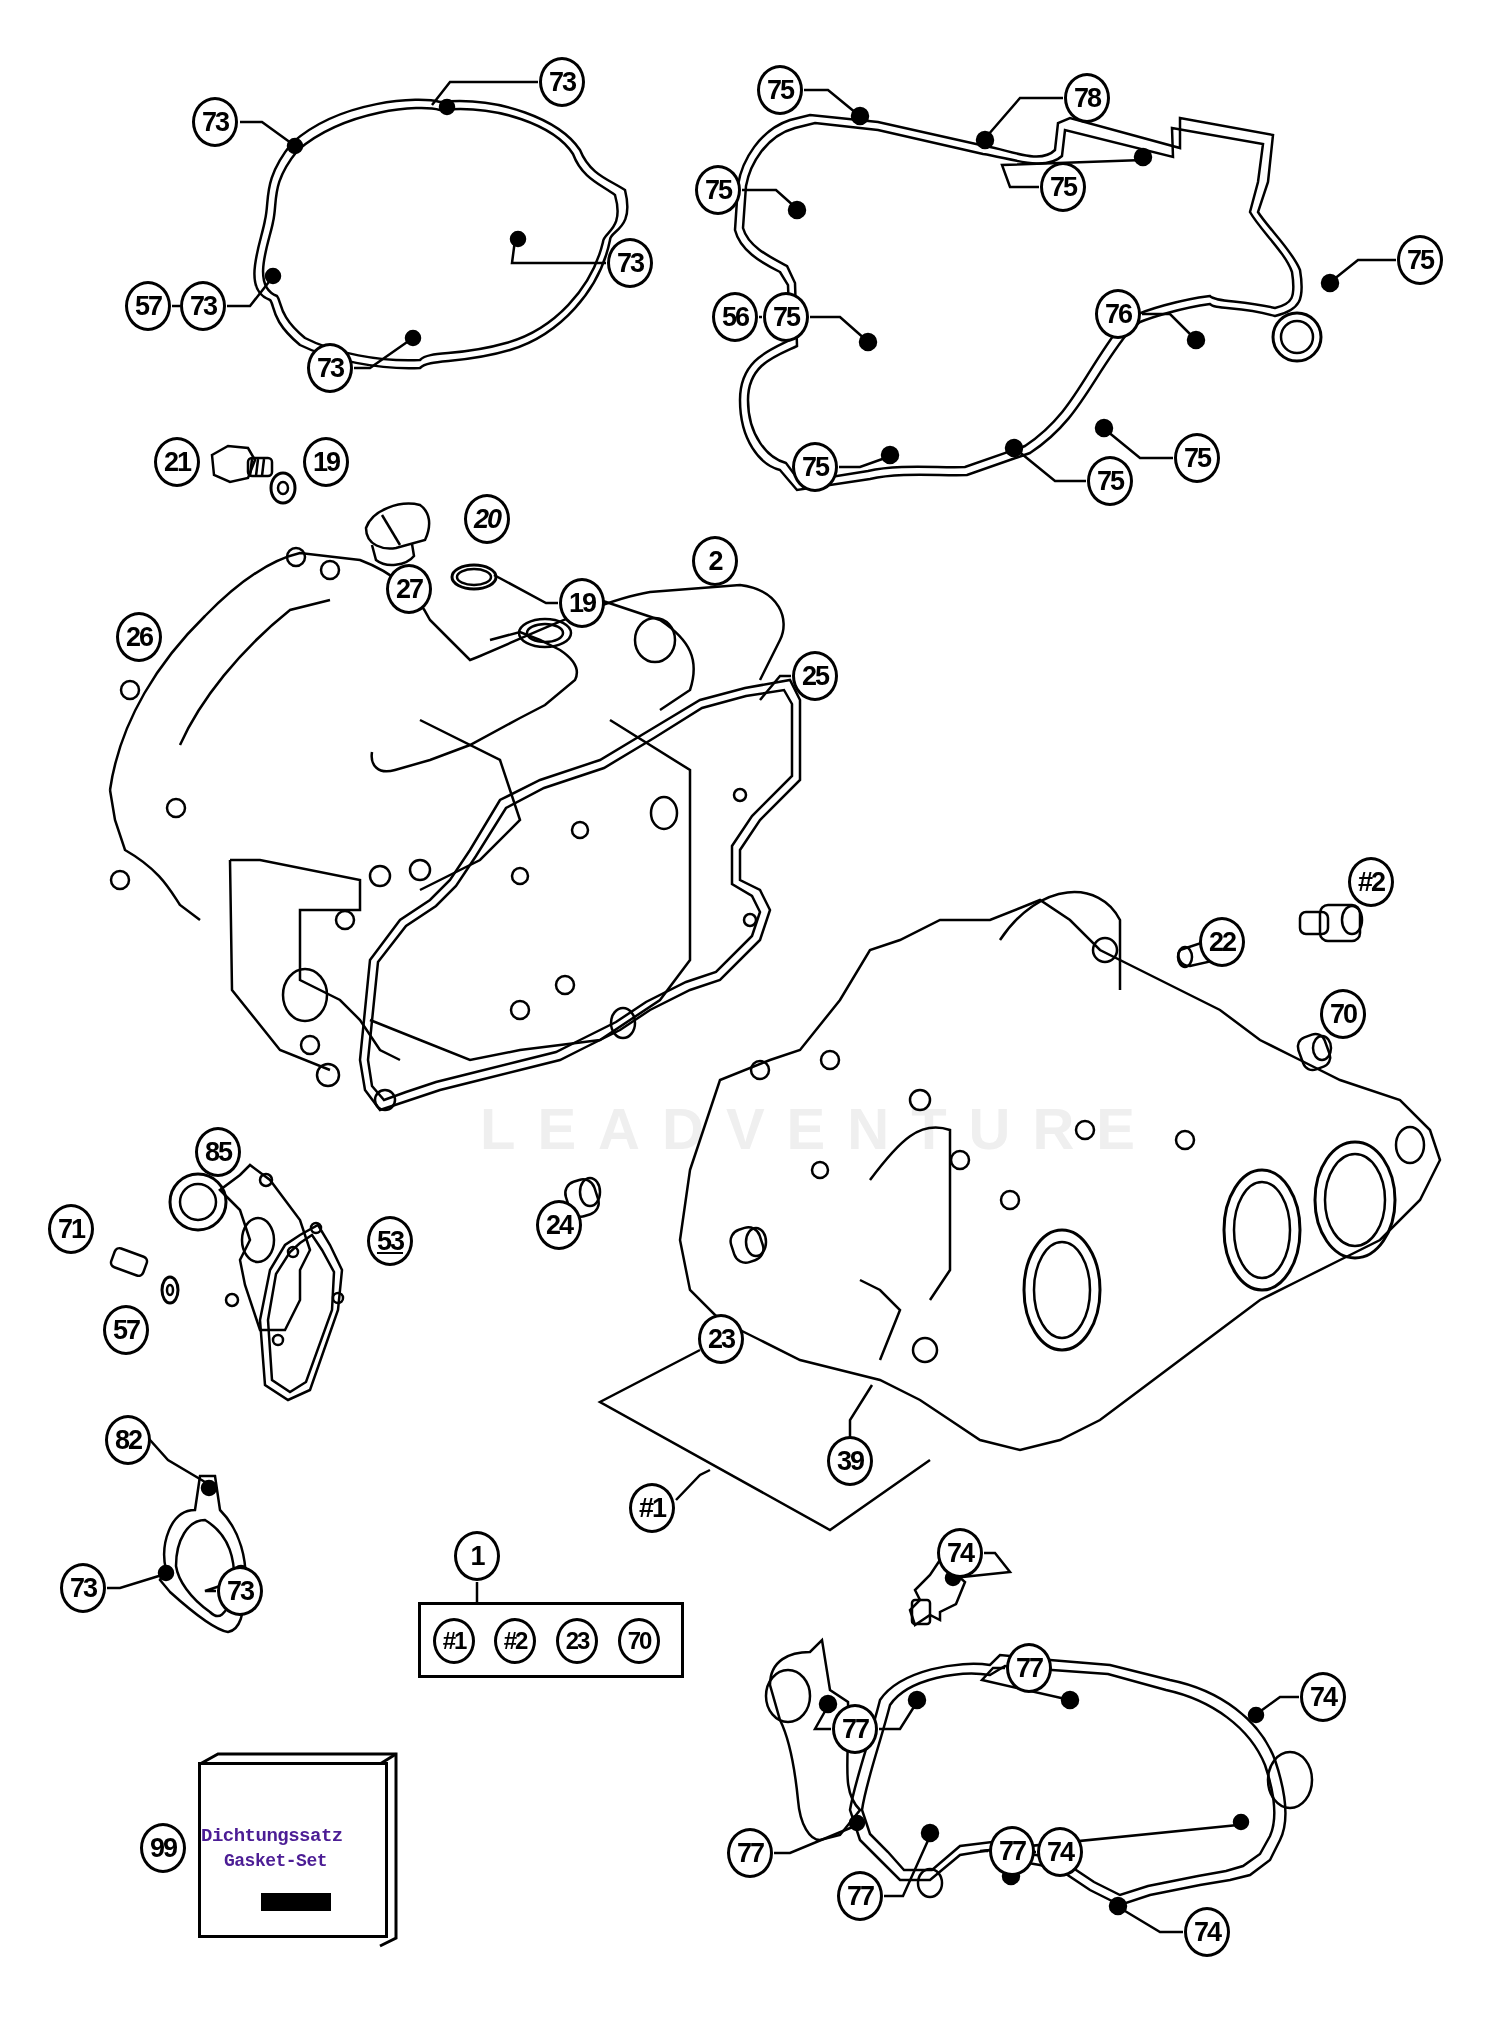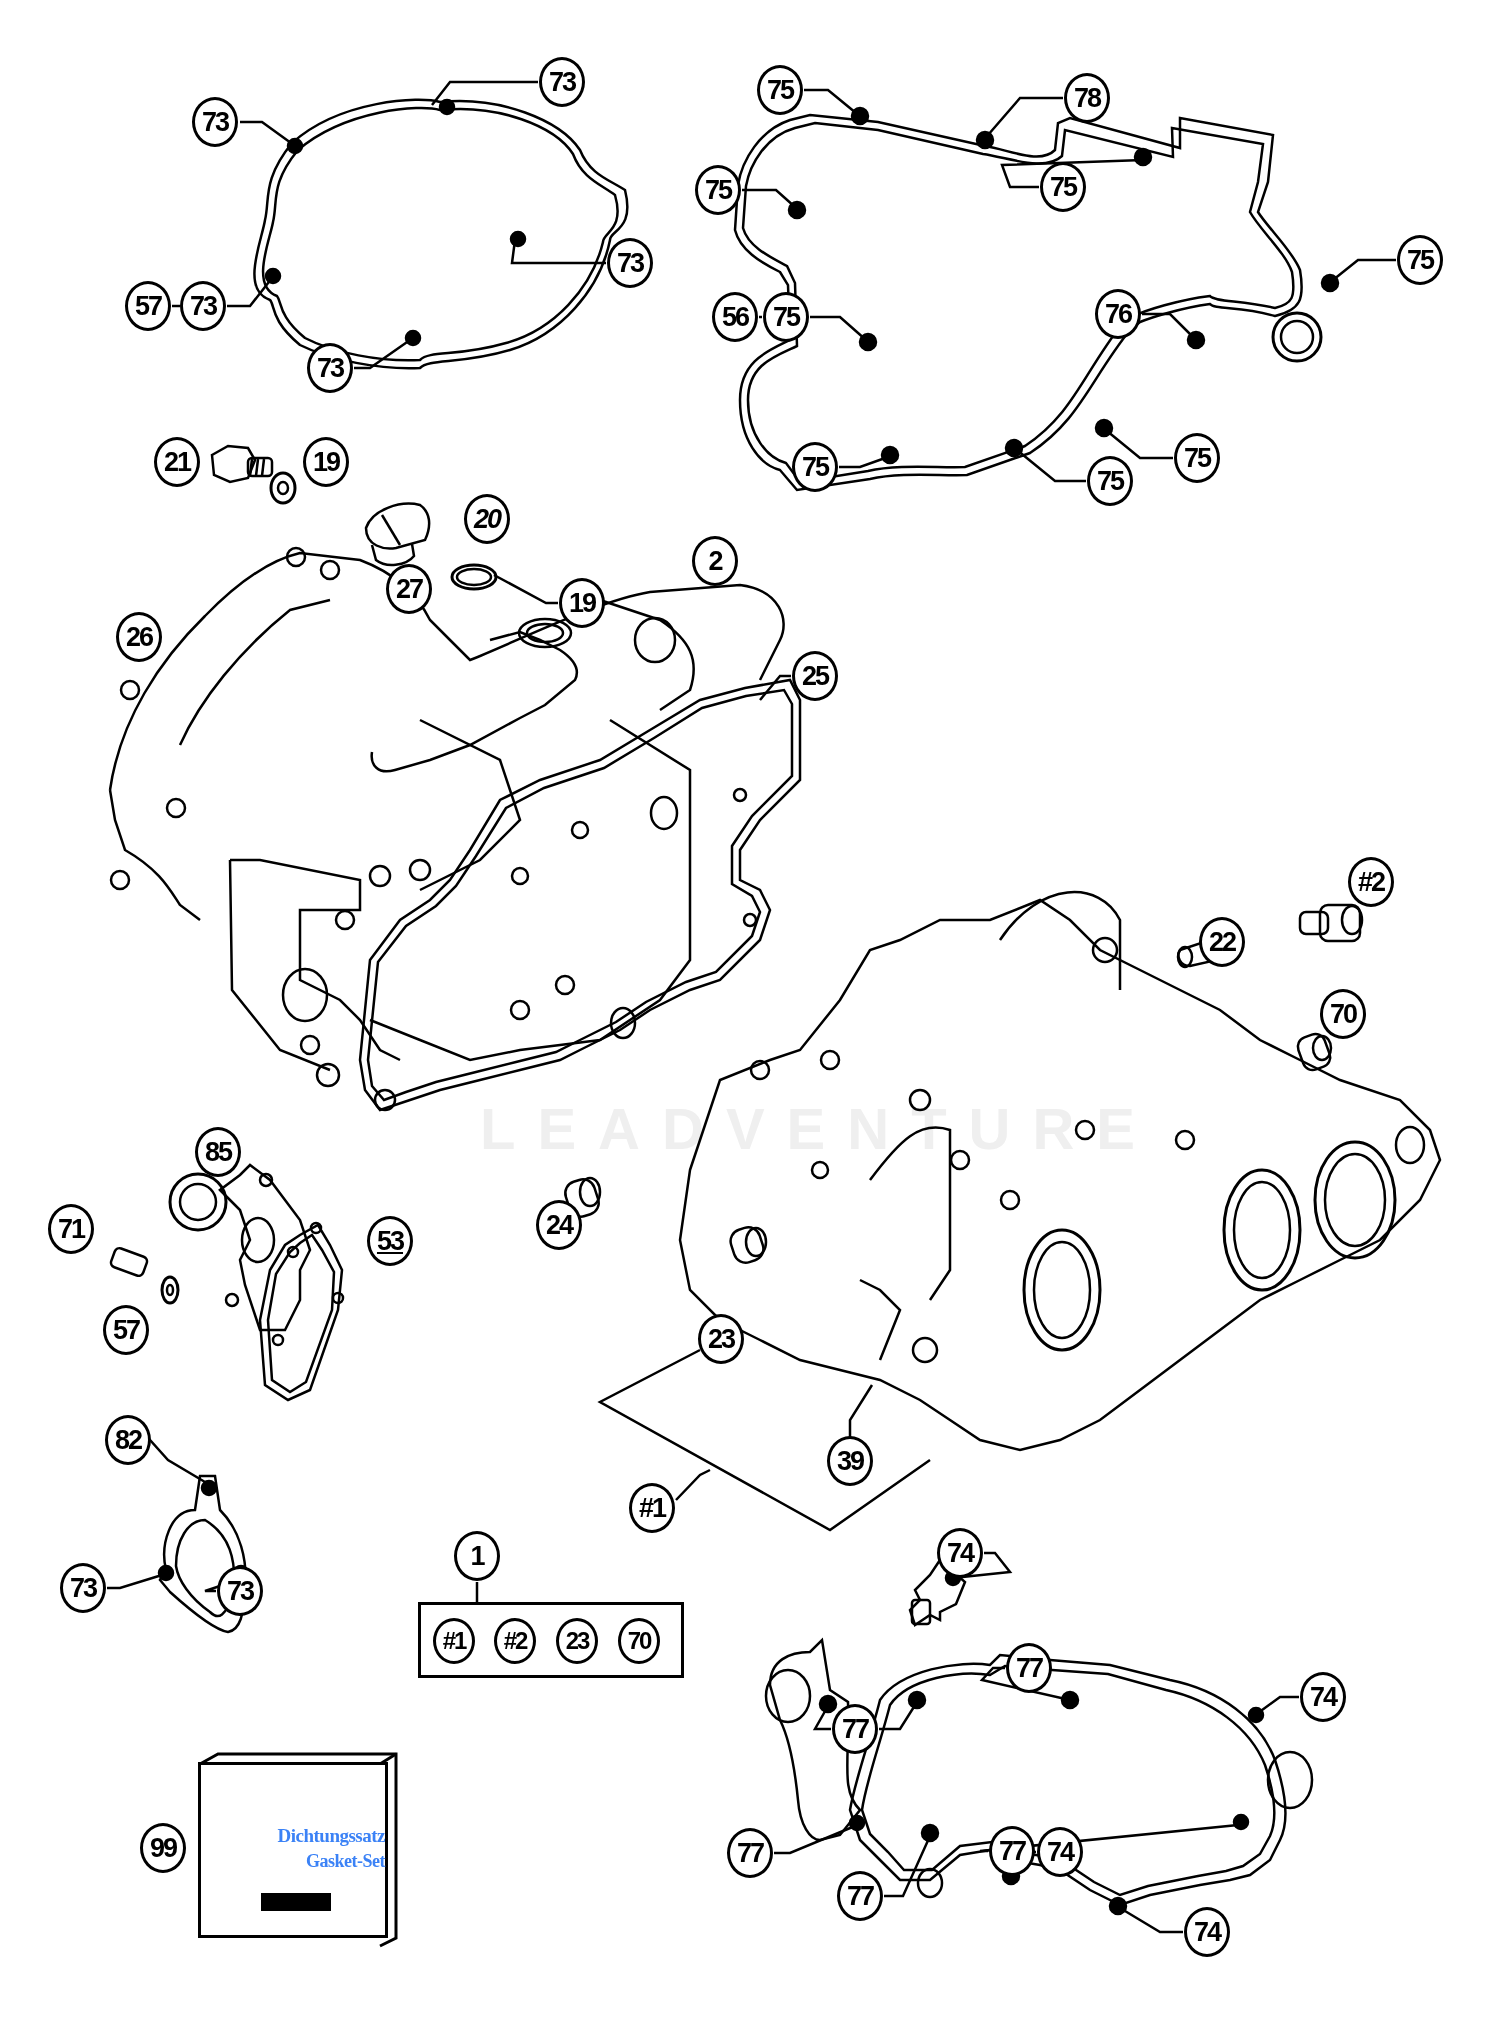--- a/index.html
+++ b/index.html
@@ -13,23 +13,23 @@
     width:46px; height:50px; cursor:pointer;
   }
   .callout.sm { width:42px; height:46px; font-size:24px; }
   .kit-box {
     position:absolute; border:3px solid #000; background:#fff; box-sizing:border-box;
   }
   .gasket-box {
     position:absolute; background:#fff; box-sizing:border-box;
   }
   .gasket-front { position:absolute; left:0; top:10px; width:190px; height:176px; border:3px solid #000; border-right:3px solid #000; background:#fff; box-sizing:border-box; }
-  .gasket-text { position:absolute; width:100%; text-align:right; font-weight:bold; color:#3b82f6; font-family:Liberation Serif, serif; }
+  .gasket-text { position:absolute; width:100%; text-align:left; font-weight:bold; color:#4c1d95; font-family:Liberation Mono, monospace; }
   .gasket-text.l1 { top:60px; font-size:19px; letter-spacing:-0.5px; }
-  .gasket-text.l2 { top:86px; font-size:18px; letter-spacing:-0.5px; }
+  .gasket-text.l2 { top:86px; font-size:18px; letter-spacing:-0.5px;padding-left:23px; }
   .gasket-logo { position:absolute; top:128px; left:60px; width:70px; height:18px; font-style:italic; font-weight:bold; font-size:16px; color:#000; text-align:center; letter-spacing:-1px; background:#000; -webkit-text-stroke:0; }
   .gasket-logo span { color:#000; }
   .footer {
     position:absolute; left:0; width:1500px; top:1985px; text-align:center;
     font-family:"DejaVu Sans", sans-serif; font-size:22px; color:#222;
   }
   .watermark {
     position:absolute; left:480px; top:1095px; font-family:"Liberation Sans", sans-serif;
     font-size:58px; letter-spacing:22px; color:#efefef; font-weight:bold; pointer-events:none;
   }

